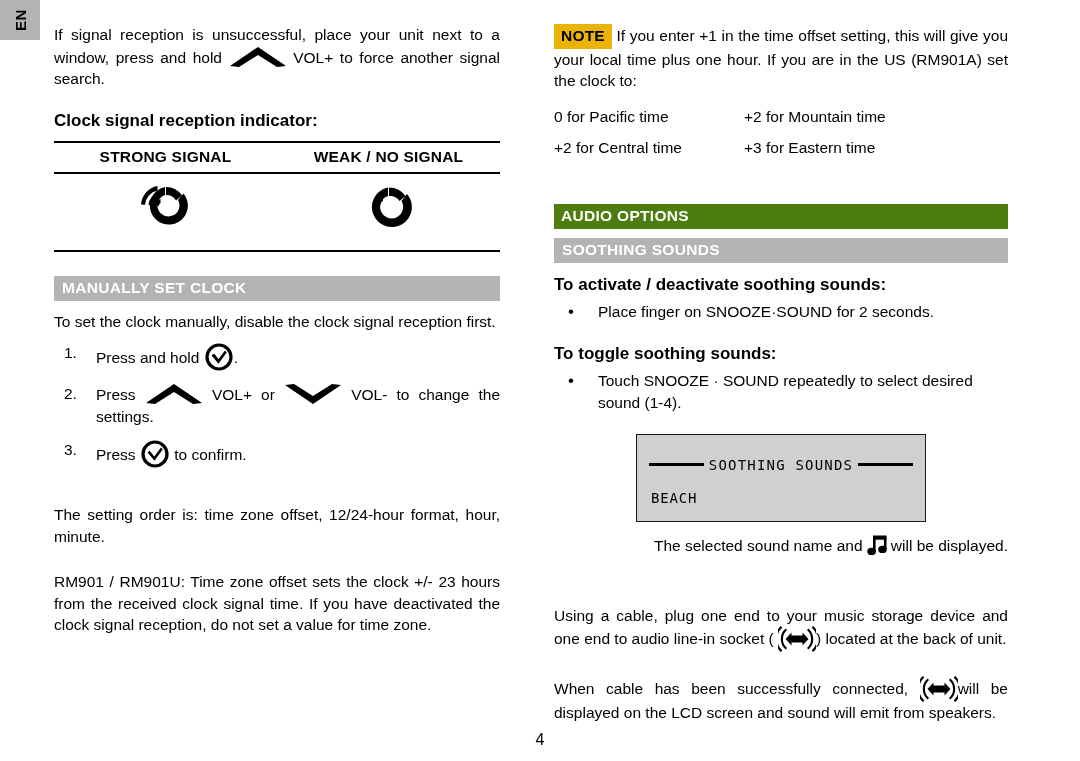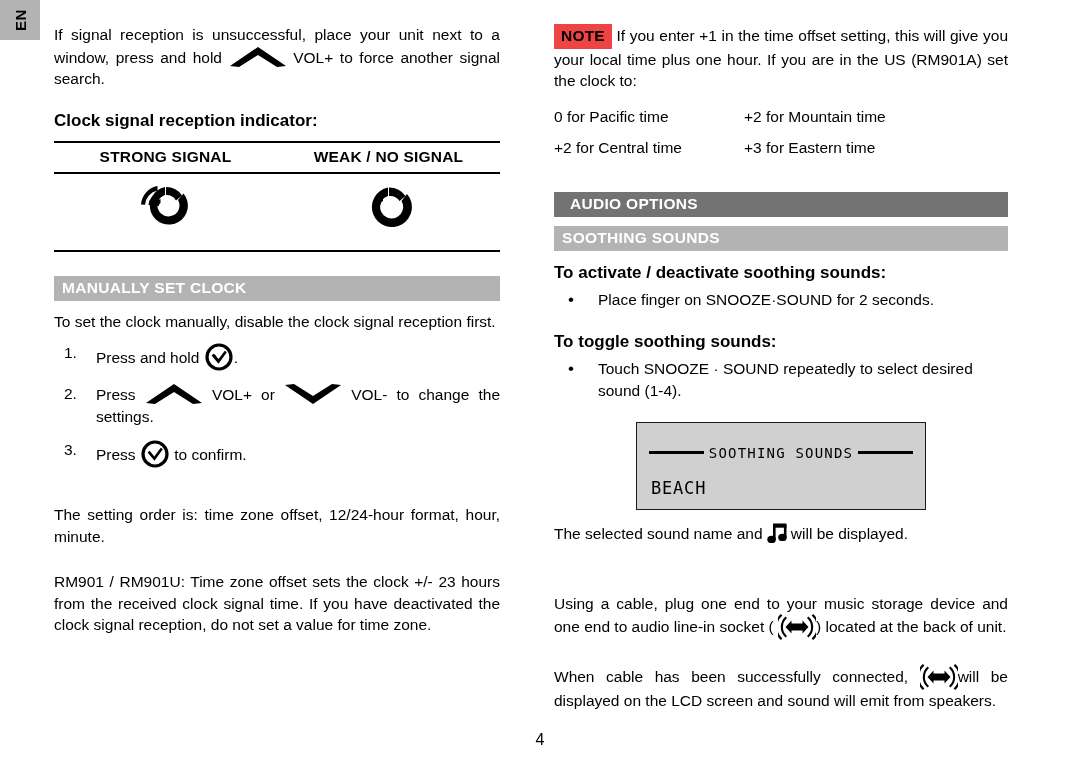--- a/index.html
+++ b/index.html
@@ -60,28 +60,29 @@
   .sp-14 { height: 14px; }
   .sp-20 { height: 20px; }
   .sp-24 { height: 24px; }
   .sp-10 { height: 10px; }
   .sp-6  { height: 6px; }
 
   .bold { font-weight: normal; }
 
   
   .hdr-black {
-    background: #737373;
+    background: #4d7c0f;
     color: #ffffff;
     font-weight: bold;
     font-size: 15.5px;
     letter-spacing: 0.3px;
-    padding: 4px 0 5px 16px;
+    padding: 4px 0 5px 7px;
     height: 25px;
     line-height: 16px;
+    margin-top: 12px;
   }
   .hdr-gray {
     background: #b3b3b3;
     color: #ffffff;
     font-weight: bold;
     font-size: 15.5px;
     letter-spacing: 0.3px;
     padding: 4px 0 5px 8px;
     height: 25px;
     line-height: 16px;
@@ -181,21 +182,21 @@
   .audioicon { width: 38px; height: 26px; vertical-align: -8px; }
   .audioicon svg { display: block; }
 
   
   .sigicon { width: 62px; height: 58px; display: inline-block; }
   .sigicon svg { display: block; }
 
   
   .note-badge {
     display: inline-block;
-    background: #ef4444;
+    background: #eab308;
     color: #000;
     font-weight: bold;
     font-size: 15.5px;
     padding: 1px 7px 2px 7px;
     letter-spacing: 0.2px;
   }
 
   
   .tz-grid {
     display: grid;
@@ -232,21 +233,21 @@
     font-size: 14px;
     letter-spacing: 1.2px;
     white-space: nowrap;
     font-weight: 500;
   }
   .lcd-sub {
     position: absolute;
     left: 14px;
     top: 55px;
     font-family: "DejaVu Sans Mono", monospace;
-    font-size: 17px;
+    font-size: 14px;
     letter-spacing: 0.8px;
   }
 
   
   .page-num {
     position: absolute;
     left: 0; right: 0;
     bottom: 12px;
     text-align: center;
     font-size: 16px;
@@ -445,21 +446,21 @@
       <div class="lcd-title-row">
         <span class="lcd-rule"></span>
         <span class="lcd-title">SOOTHING SOUNDS</span>
         <span class="lcd-rule"></span>
       </div>
       <div class="lcd-sub">BEACH</div>
     </div>
 
     <div style="height:10px"></div>
 
-    <div class="para" style="text-align:left">
+    <div class="para" style="text-align:right">
       <span>The selected sound name and</span>
       <span class="icon-inline musicnote">
         <svg viewBox="0 0 24 26" width="24" height="26" aria-hidden="true">
           <rect x="6" y="3.5" width="13.5" height="4.2" fill="#000"></rect>
           <rect x="6" y="5" width="2.6" height="14" fill="#000"></rect>
           <rect x="16.9" y="5" width="2.6" height="12" fill="#000"></rect>
           <ellipse cx="4.6" cy="19.4" rx="4.3" ry="3.6" fill="#000"></ellipse>
           <ellipse cx="15.5" cy="17.4" rx="4.3" ry="3.6" fill="#000"></ellipse>
         </svg>
       </span><span>will be displayed.</span>

